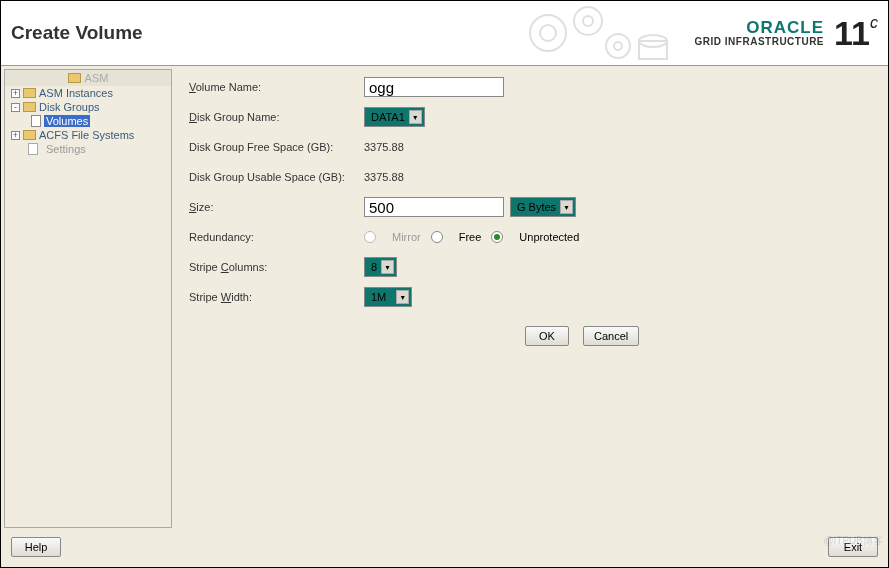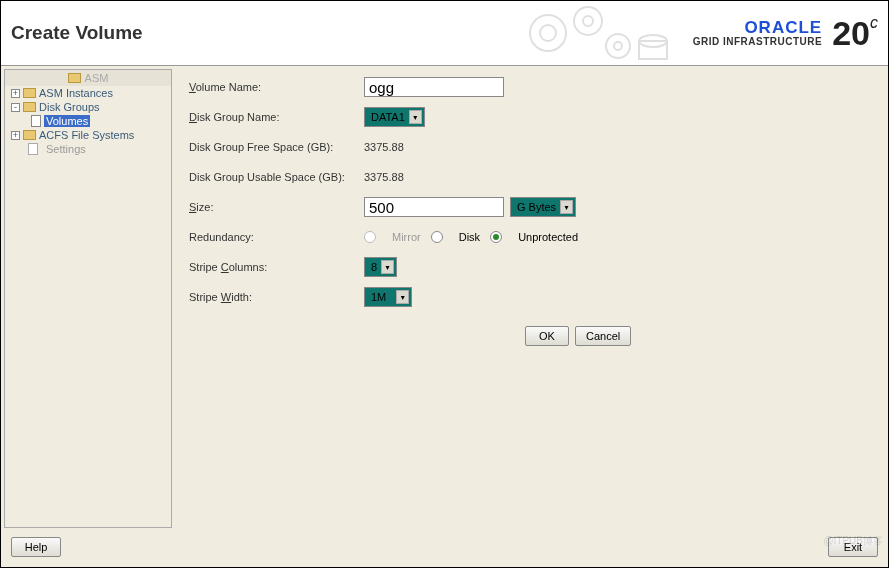--- a/index.html
+++ b/index.html
@@ -9,21 +9,21 @@
 
 .titlebar { background: #000; color: #fff; height: 16px; display: flex; align-items: center; padding: 0 2px; font-family: "Courier New", monospace; font-size: 12px; }
 .titlebar .icon { width: 12px; height: 12px; background: #fff; border-radius: 50%; margin-right: 4px; display: flex; align-items: center; justify-content: center; }
 .titlebar .icon::after { content: ""; width: 6px; height: 6px; background: #000; }
 .titlebar .controls { margin-left: auto; display: flex; gap: 0; }
 .titlebar .controls div { width: 16px; height: 14px; background: #c0c0c0; border: 1px solid #fff; border-right-color: #404040; border-bottom-color: #404040; display: flex; align-items: center; justify-content: center; font-size: 9px; color: #000; }
 
 .header { background: #fff; height: 65px; border-bottom: 1px solid #999; display: flex; align-items: center; padding: 0 10px; position: relative; }
 .header .heading { font-size: 19px; font-weight: bold; color: #333; }
 .header .logo { margin-left: auto; text-align: right; padding-right: 4px; }
-.header .oracle { color: #1d4ed8; font-size: 17px; font-weight: bold; letter-spacing: 1px; line-height: 1; }
+.header .oracle { color: #0f766e; font-size: 17px; font-weight: bold; letter-spacing: 1px; line-height: 1; }
 .header .sub { color: #333; font-size: 10px; font-weight: bold; letter-spacing: 0.5px; }
 .header .twelve { font-size: 34px; font-weight: bold; color: #222; display: flex; align-items: flex-start; margin-left: 6px; }
 .header .twelve sup { font-size: 16px; font-style: italic; font-weight: normal; }
 .header .gears { position: absolute; right: 210px; top: 0; bottom: 0; width: 160px; opacity: 0.12; }
 
 .body { flex: 1; display: flex; background: #f0ede0; min-height: 0; }
 
 .sidebar { width: 168px; border: 1px solid #aaa; margin: 3px; background: #f0ede0; overflow: auto; }
 .sidebar .root { background: #e6e3d6; padding: 2px 4px; display: flex; align-items: center; gap: 4px; color: #aaa; justify-content: center; }
 .sidebar .folder-icon { width: 13px; height: 10px; background: #e8c870; border: 1px solid #b89840; display: inline-block; }
@@ -51,21 +51,21 @@
 .select .arrow { width: 13px; height: 14px; background: #dcdad0; border: 1px solid #aaa; margin-left: 4px; display: flex; align-items: center; justify-content: center; font-size: 8px; }
 
 .radio-group { display: flex; gap: 10px; align-items: center; }
 .radio { display: inline-flex; align-items: center; gap: 16px; }
 .radio .dot { width: 12px; height: 12px; border: 1px solid #888; border-radius: 50%; display: flex; align-items: center; justify-content: center; background: #fff; }
 .radio.checked .dot::after { content: ""; width: 6px; height: 6px; background: #2a8a2a; border-radius: 50%; }
 .radio.disabled { color: #999; }
 .radio.disabled .dot { border-color: #bbb; }
 
 .btn { border: 1px solid #888; background: linear-gradient(#fafafa, #dedcd2); padding: 3px 10px; font-size: 11px; border-radius: 2px; min-width: 44px; text-align: center; cursor: default; }
-.buttons-row { display: flex; gap: 6px; margin-top: 18px; margin-left: 336px; }
+.buttons-row { display: flex; gap: 14px; margin-top: 18px; margin-left: 336px; }
 
 .footer { display: flex; padding: 6px 10px 10px 10px; }
 .footer .btn { min-width: 50px; }
 .footer .right { margin-left: auto; }
 
 .watermark { position: absolute; right: 6px; bottom: 20px; font-size: 10px; color: rgba(0,0,0,0.15); }
 </style>
 </head>
 <body>
 
@@ -83,21 +83,21 @@
         <ellipse cx="135" cy="40" rx="14" ry="6"></ellipse>
           <rect x="121" y="40" width="28" height="18"></rect>
       </g>
     </svg>
     <div class="heading">Create Volume</div>
     <div class="logo">
       <div class="oracle">ORACLE</div>
       <div class="sub">GRID INFRASTRUCTURE</div>
     </div>
     <div class="twelve">
-      <span>20</span>
+      <span>11</span>
         <sup>c</sup>
     </div>
   </div>
 
   <div class="body">
     <div class="sidebar">
       <div class="root">
         <span class="folder-icon"></span>
         <span>ASM</span>
       </div>
@@ -159,21 +159,21 @@
       </div>
       <div class="row">
         <div class="label">Redundancy:</div>
         <div class="radio-group">
           <span class="radio disabled">
               <span class="dot"></span>
               <span><span class="ul">M</span>irror</span>
             </span>
           <span class="radio">
               <span class="dot"></span>
-              <span>Disk</span>
+              <span>Free</span>
             </span>
           <span class="radio checked">
               <span class="dot"></span>
               <span><span class="ul">U</span>nprotected</span>
             </span>
         </div>
       </div>
       <div class="row">
         <div class="label">Stripe <span class="ul">C</span>olumns:</div>
         <div class="select">

